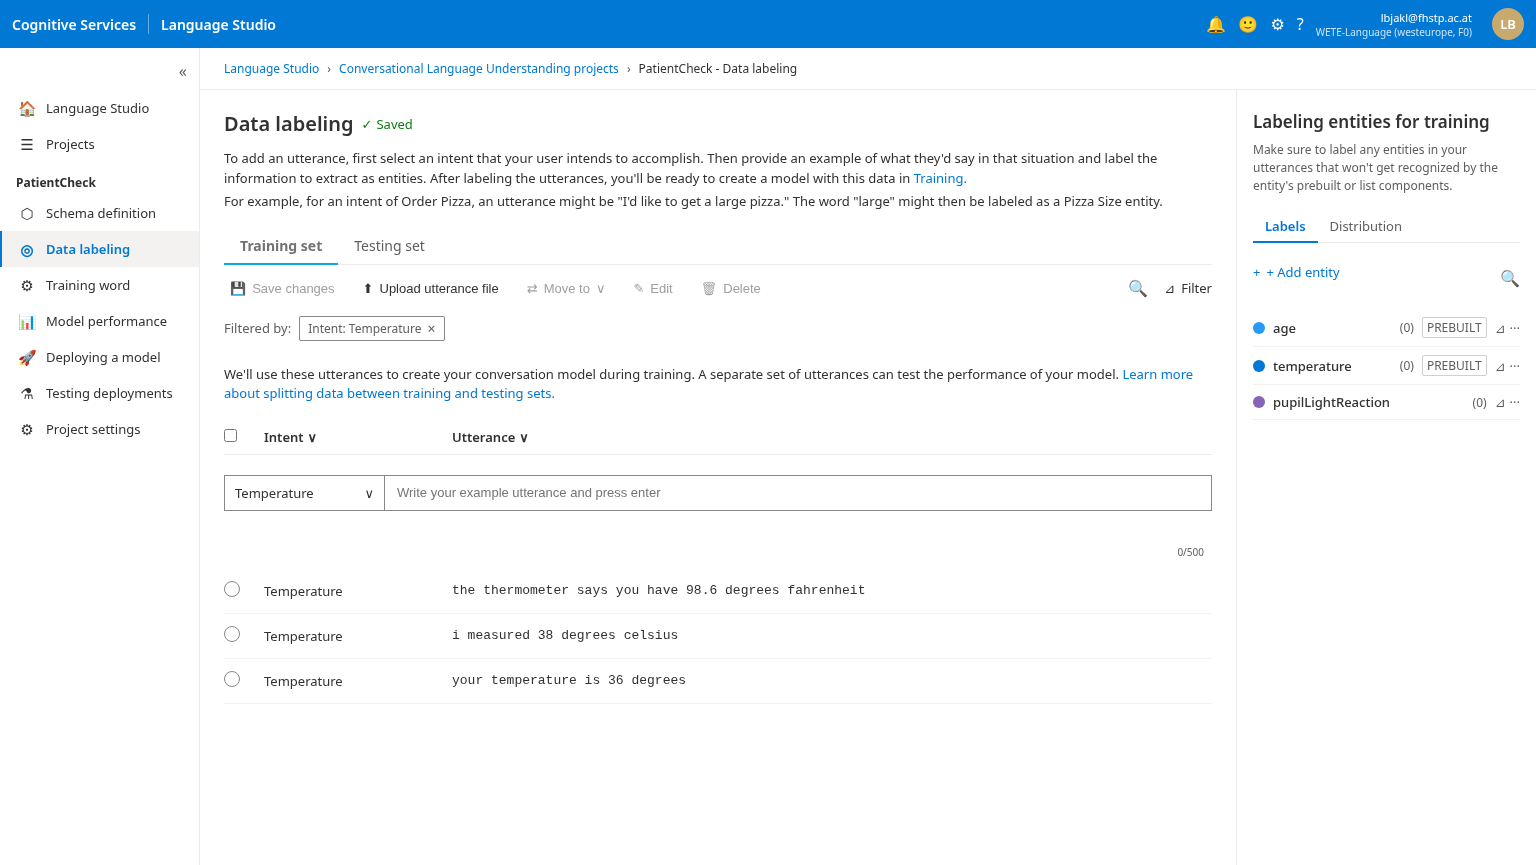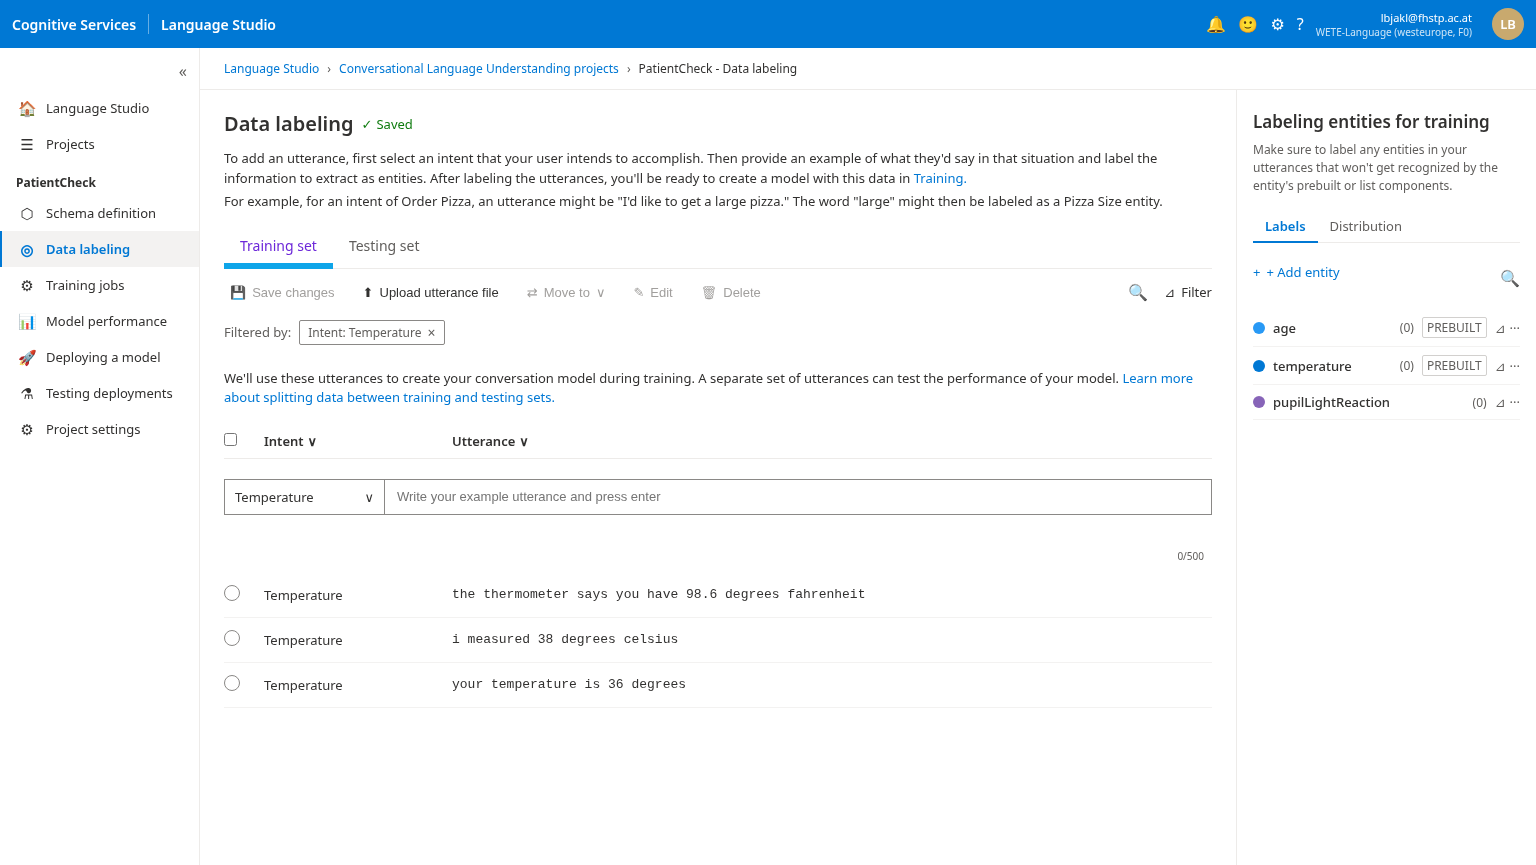--- a/index.html
+++ b/index.html
@@ -85,21 +85,21 @@
     
     .tabs { display: flex; border-bottom: 1px solid #edebe9; margin: 16px 0 0; }
     .tab {
       padding: 8px 16px;
       cursor: pointer;
       font-size: 14px;
       color: #605e5c;
       border-bottom: 2px solid transparent;
       margin-bottom: -1px;
     }
-    .tab.active { color: #6d28d9; border-bottom: 6px solid #0ea5e9; font-weight: 400; }
+    .tab.active { color: #737373; border-bottom: 2px solid #0ea5e9; font-weight: 700; }
 
     
     .toolbar { display: flex; align-items: center; gap: 16px; padding: 12px 0 8px; }
     .toolbar-btn {
       display: flex;
       align-items: center;
       gap: 6px;
       font-size: 13px;
       color: #323130;
       cursor: pointer;
@@ -251,21 +251,21 @@
     <div class="sidebar-item">
       <span class="sidebar-icon">⬡</span>
       <span>Schema definition</span>
     </div>
     <div class="sidebar-item active">
       <span class="sidebar-icon">◎</span>
       <span>Data labeling</span>
     </div>
     <div class="sidebar-item">
       <span class="sidebar-icon">⚙</span>
-      <span>Training jobs</span>
+      <span>Training word</span>
     </div>
     <div class="sidebar-item">
       <span class="sidebar-icon">📊</span>
       <span>Model performance</span>
     </div>
     <div class="sidebar-item">
       <span class="sidebar-icon">🚀</span>
       <span>Deploying a model</span>
     </div>
     <div class="sidebar-item">

